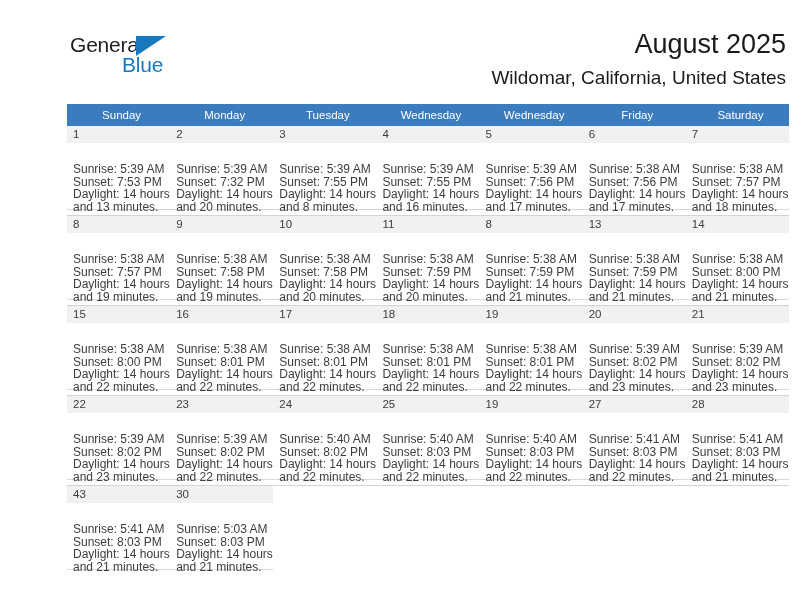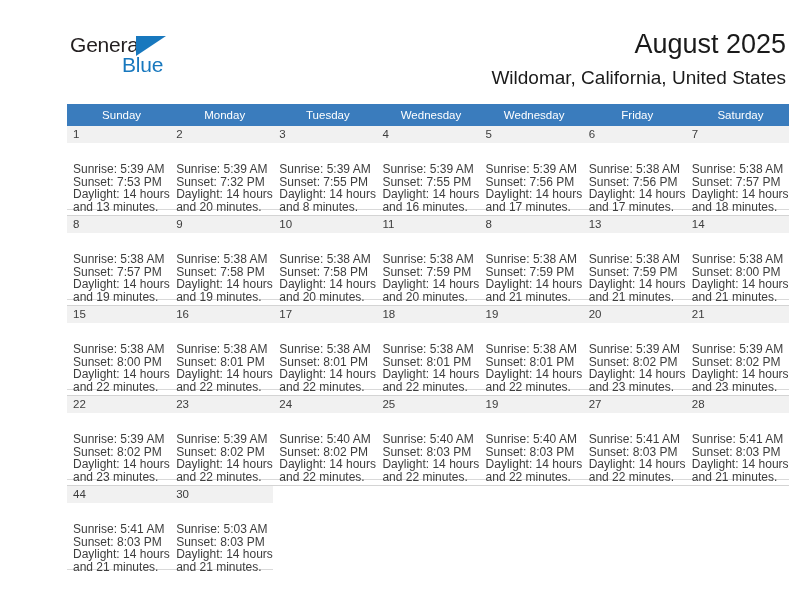--- a/index.html
+++ b/index.html
@@ -508,21 +508,21 @@
               </div>
             </div>
           </td>
         </tr>
         <tr class="spacer-row">
           <td colspan="7"></td>
         </tr>
         <tr class="week-row">
           <td>
             <div class="cell-inner filled">
-              <div class="daynum-band">44</div>
+              <div class="daynum-band">43</div>
               <div class="cell-body">
                 <div>Sunrise: 5:41 AM</div>
                 <div>Sunset: 8:03 PM</div>
                 <div>Daylight: 14 hours</div>
                 <div>and 21 minutes.</div>
               </div>
             </div>
           </td>
           <td>
             <div class="cell-inner filled">

